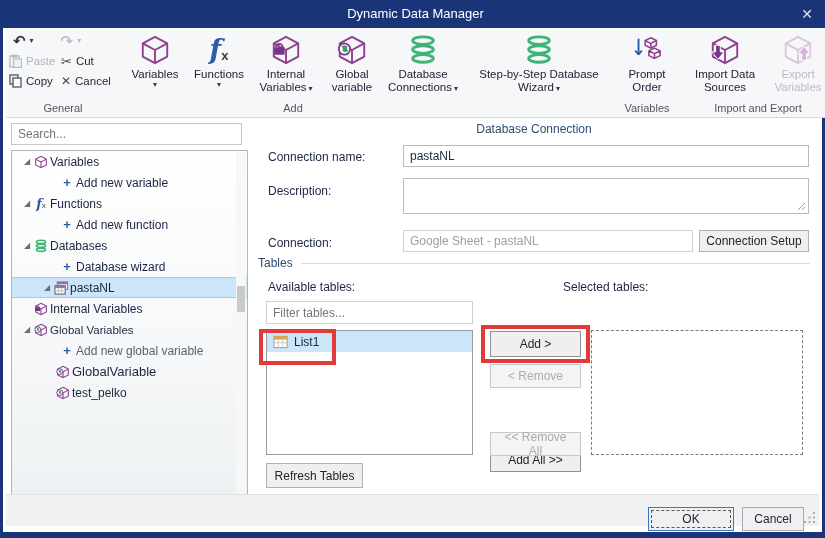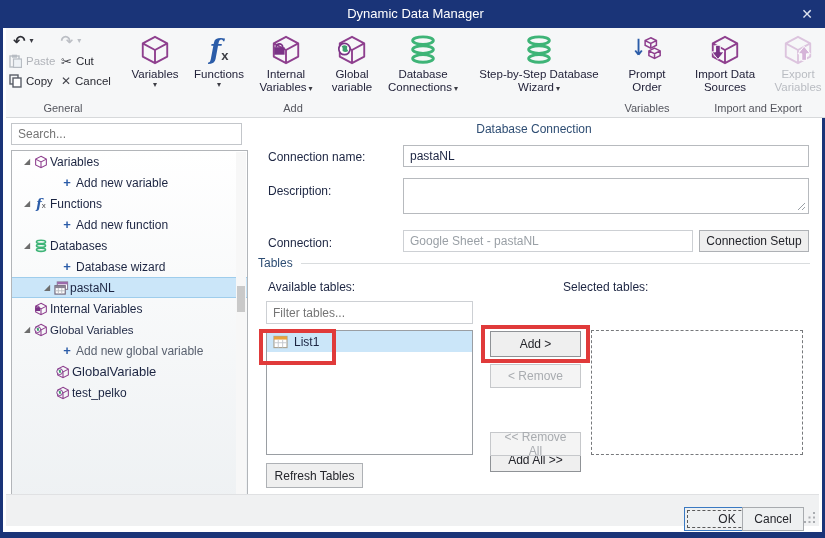--- a/index.html
+++ b/index.html
@@ -393,21 +393,21 @@
   <button class="btn" style="left:487px;top:331px;width:91px;height:26px;border-color:#8f9296;">Add &gt;</button>
   <button class="btn disabled" style="left:487px;top:364px;width:91px;height:24px;">&lt; Remove</button>
   <button class="btn" style="left:487px;top:400px;width:91px;height:24px;border-color:#8f9296;margin-top:48px;">Add All &gt;&gt;</button>
   <button class="btn disabled" style="left:487px;top:432px;width:91px;height:24px;">&lt;&lt; Remove All</button>
 
   <div class="selbox"></div>
 
   <button class="btn" style="left:263px;top:463px;width:97px;height:25px;border-color:#aeb1b5;">Refresh Tables</button>
 
   <div class="footer"></div>
-  <button class="btn okbtn" style="left:645px;top:507px;width:86px;height:24px;background:#eef0f1;margin-left:36px;">OK</button>
+  <button class="btn okbtn" style="left:645px;top:507px;width:86px;height:24px;background:#eef0f1;">OK</button>
   <button class="btn" style="left:739px;top:507px;width:62px;height:24px;border-color:#a8abaf;background:#eef0f1;">Cancel</button>
   <svg class="grip" style="right:6px;bottom:8px;" width="12" height="12" viewBox="0 0 12 12">
       <g fill="#a9acb0">
         <rect x="9" y="0" width="2" height="2"></rect>
         <rect x="9" y="4.5" width="2" height="2"></rect>
         <rect x="9" y="9" width="2" height="2"></rect>
         <rect x="4.5" y="4.5" width="2" height="2"></rect>
         <rect x="4.5" y="9" width="2" height="2"></rect>
         <rect x="0" y="9" width="2" height="2"></rect>
       </g>

